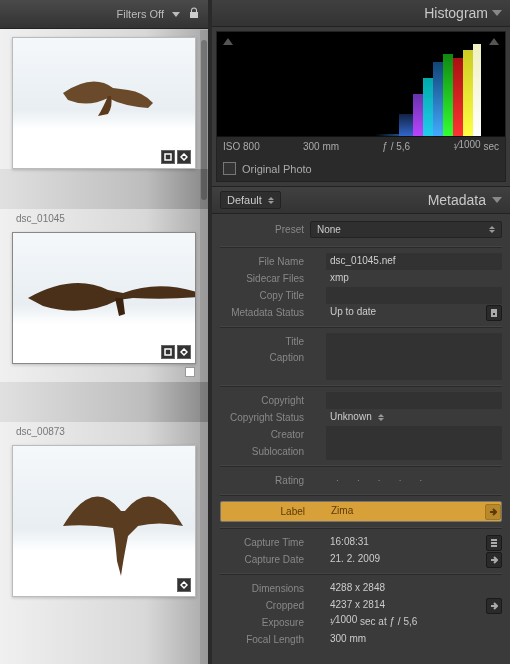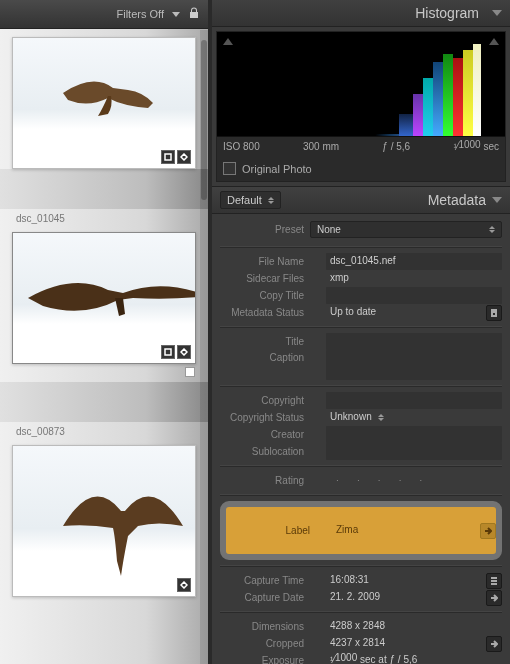--- a/index.html
+++ b/index.html
@@ -15,21 +15,21 @@
 .thumb .badges{position:absolute;bottom:4px;right:4px;display:flex;gap:2px}
 .badge{width:12px;height:12px;background:#333;border:1px solid #666;display:flex;align-items:center;justify-content:center}
 .badge svg{width:8px;height:8px;stroke:#fff;fill:none;stroke-width:1.5}
 .thumb-sep{height:40px;background:linear-gradient(to right,#e0e0e0 0%,#bdbdbd 70%,#888 100%)}
 .thumb-label{font-size:10px;color:#777;padding:4px 12px 0 16px}
 .sel-thumb{border:1px solid #888}
 .sel-dot{position:absolute;top:6px;right:6px;width:10px;height:10px;border-radius:50%;background:#6a6a6a;border:1px solid #555}
 .sel-square{position:absolute;bottom:-14px;right:0px;width:8px;height:8px;background:#fff;border:1px solid #999}
 .divider{width:4px;height:664px;background:#2a2a2a}
 .right-panel{flex:1;height:664px;background:#3a3a3a;overflow:hidden}
-.panel-header{height:26px;display:flex;align-items:center;justify-content:flex-end;padding:0 8px;background:linear-gradient(to bottom,#404040,#333);border-bottom:1px solid #222;gap:13px}
+.panel-header{height:26px;display:flex;align-items:center;justify-content:flex-end;padding:0 8px;background:linear-gradient(to bottom,#404040,#333);border-bottom:1px solid #222;gap:4px}
 .panel-header .title{color:#c8c8c8;font-size:14px;font-weight:300}
 .tri{width:0;height:0;border-left:5px solid transparent;border-right:5px solid transparent;border-top:6px solid #888}
 .histo-box{margin:4px;border:1px solid #222;background:#1a1a1a;padding:0}
 .histo{height:104px;background:#000;position:relative;overflow:hidden}
 .histo-peak{position:absolute;bottom:0}
 .histo-line1{position:absolute;bottom:0;left:0;right:0;height:2px;background:linear-gradient(to right,#000 0%,#000 55%,#113355 60%,#4477cc 70%,transparent 75%)}
 .histo-row{display:flex;justify-content:space-between;padding:4px 6px;font-size:10px;color:#aaa;background:#2a2a2a;border-top:1px solid #111}
 .orig-row{display:flex;align-items:center;gap:6px;padding:6px 6px;font-size:11px;color:#aaa;background:#2a2a2a}
 .chk{width:11px;height:11px;border:1px solid #777;background:#333}
 .meta-header{height:26px;display:flex;align-items:center;padding:0 8px;background:linear-gradient(to bottom,#404040,#333);border-top:1px solid #222;border-bottom:1px solid #222;gap:6px}
@@ -41,21 +41,21 @@
 .meta-header .spacer{flex:1}
 .meta-header .title{color:#c8c8c8;font-size:14px;font-weight:300}
 .meta-body{padding:4px 8px 8px 8px}
 .row{display:flex;align-items:center;height:17px;gap:22px}
 .row .lbl{width:84px;text-align:right;color:#888;font-size:10px}
 .row .val{flex:1;color:#d0d0d0;font-size:10px;padding:2px 4px;background:#323232;border-radius:1px;min-height:13px}
 .row .val.light{background:transparent;color:#ccc}
 .row .action{width:14px;height:14px;background:#2a2a2a;border:1px solid #1a1a1a;border-radius:2px;display:flex;align-items:center;justify-content:center}
 .row .action svg{width:8px;height:8px;stroke:#aaa;fill:none;stroke-width:2}
 .sep{height:1px;background:#2a2a2a;margin:5px 0;border-top:1px solid #444}
-.row.highlight{background:#d8a038;border:6px solid #737373;border-radius:9px;padding:15px 0}
+.row.highlight{background:#d8a038;border:1px solid #737373;border-radius:2px;padding:1px 0}
 .row.highlight .lbl{color:#5a3a08}
 .row.highlight .val{background:transparent;color:#5a3a08;font-weight:500}
 .row.highlight .action{background:#b8882a;border-color:#a0781f}
 .row.highlight .action svg{stroke:#5a3a08}
 .rating .dots{flex:1;color:#999;letter-spacing:8px;font-size:8px;padding-left:10px}
 .sub{font-size:10px;position:relative;top:-2px}
 .preset-row{display:flex;align-items:center;height:22px;gap:6px;margin-bottom:6px}
 .preset-row .lbl{width:84px;text-align:right;color:#888;font-size:10px}
 .preset-row .drop{flex:1;background:#2f2f2f;border:1px solid #222;border-radius:2px;padding:2px 6px;font-size:10px;color:#ccc;display:flex;align-items:center;justify-content:space-between}
 .scrollbar{position:absolute;top:30px;right:0;width:8px;bottom:0;background:rgba(0,0,0,.1)}

